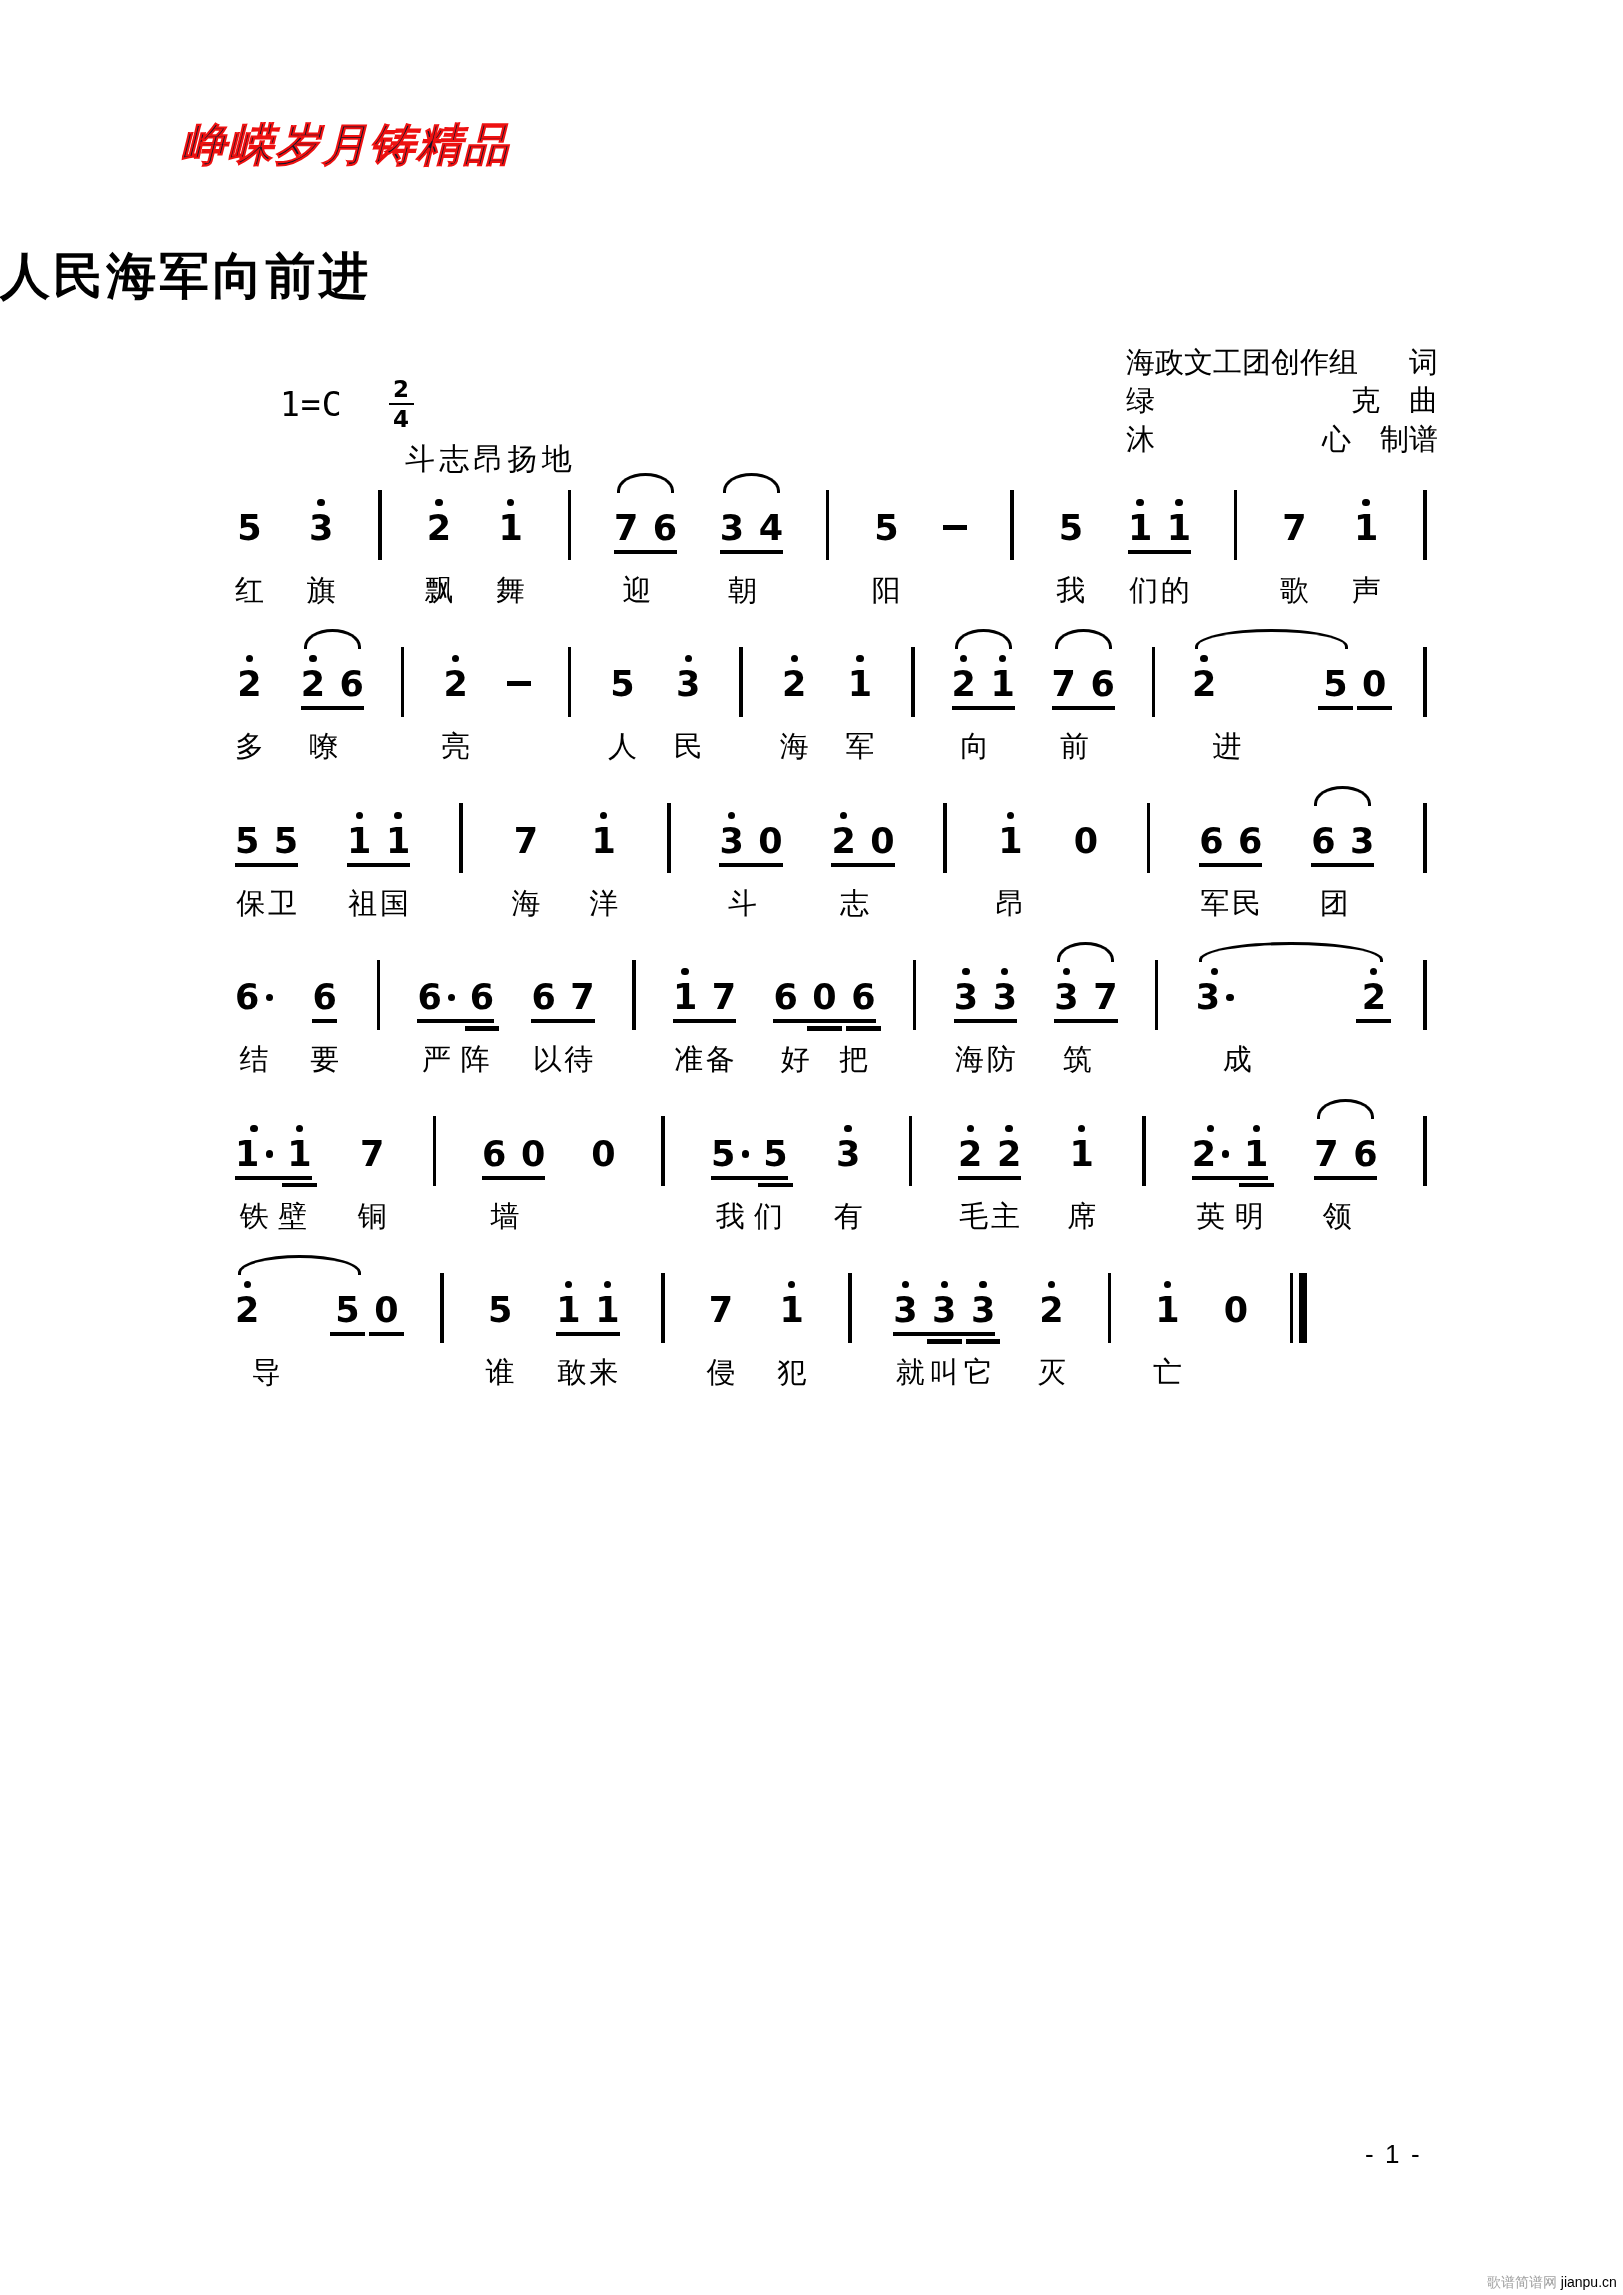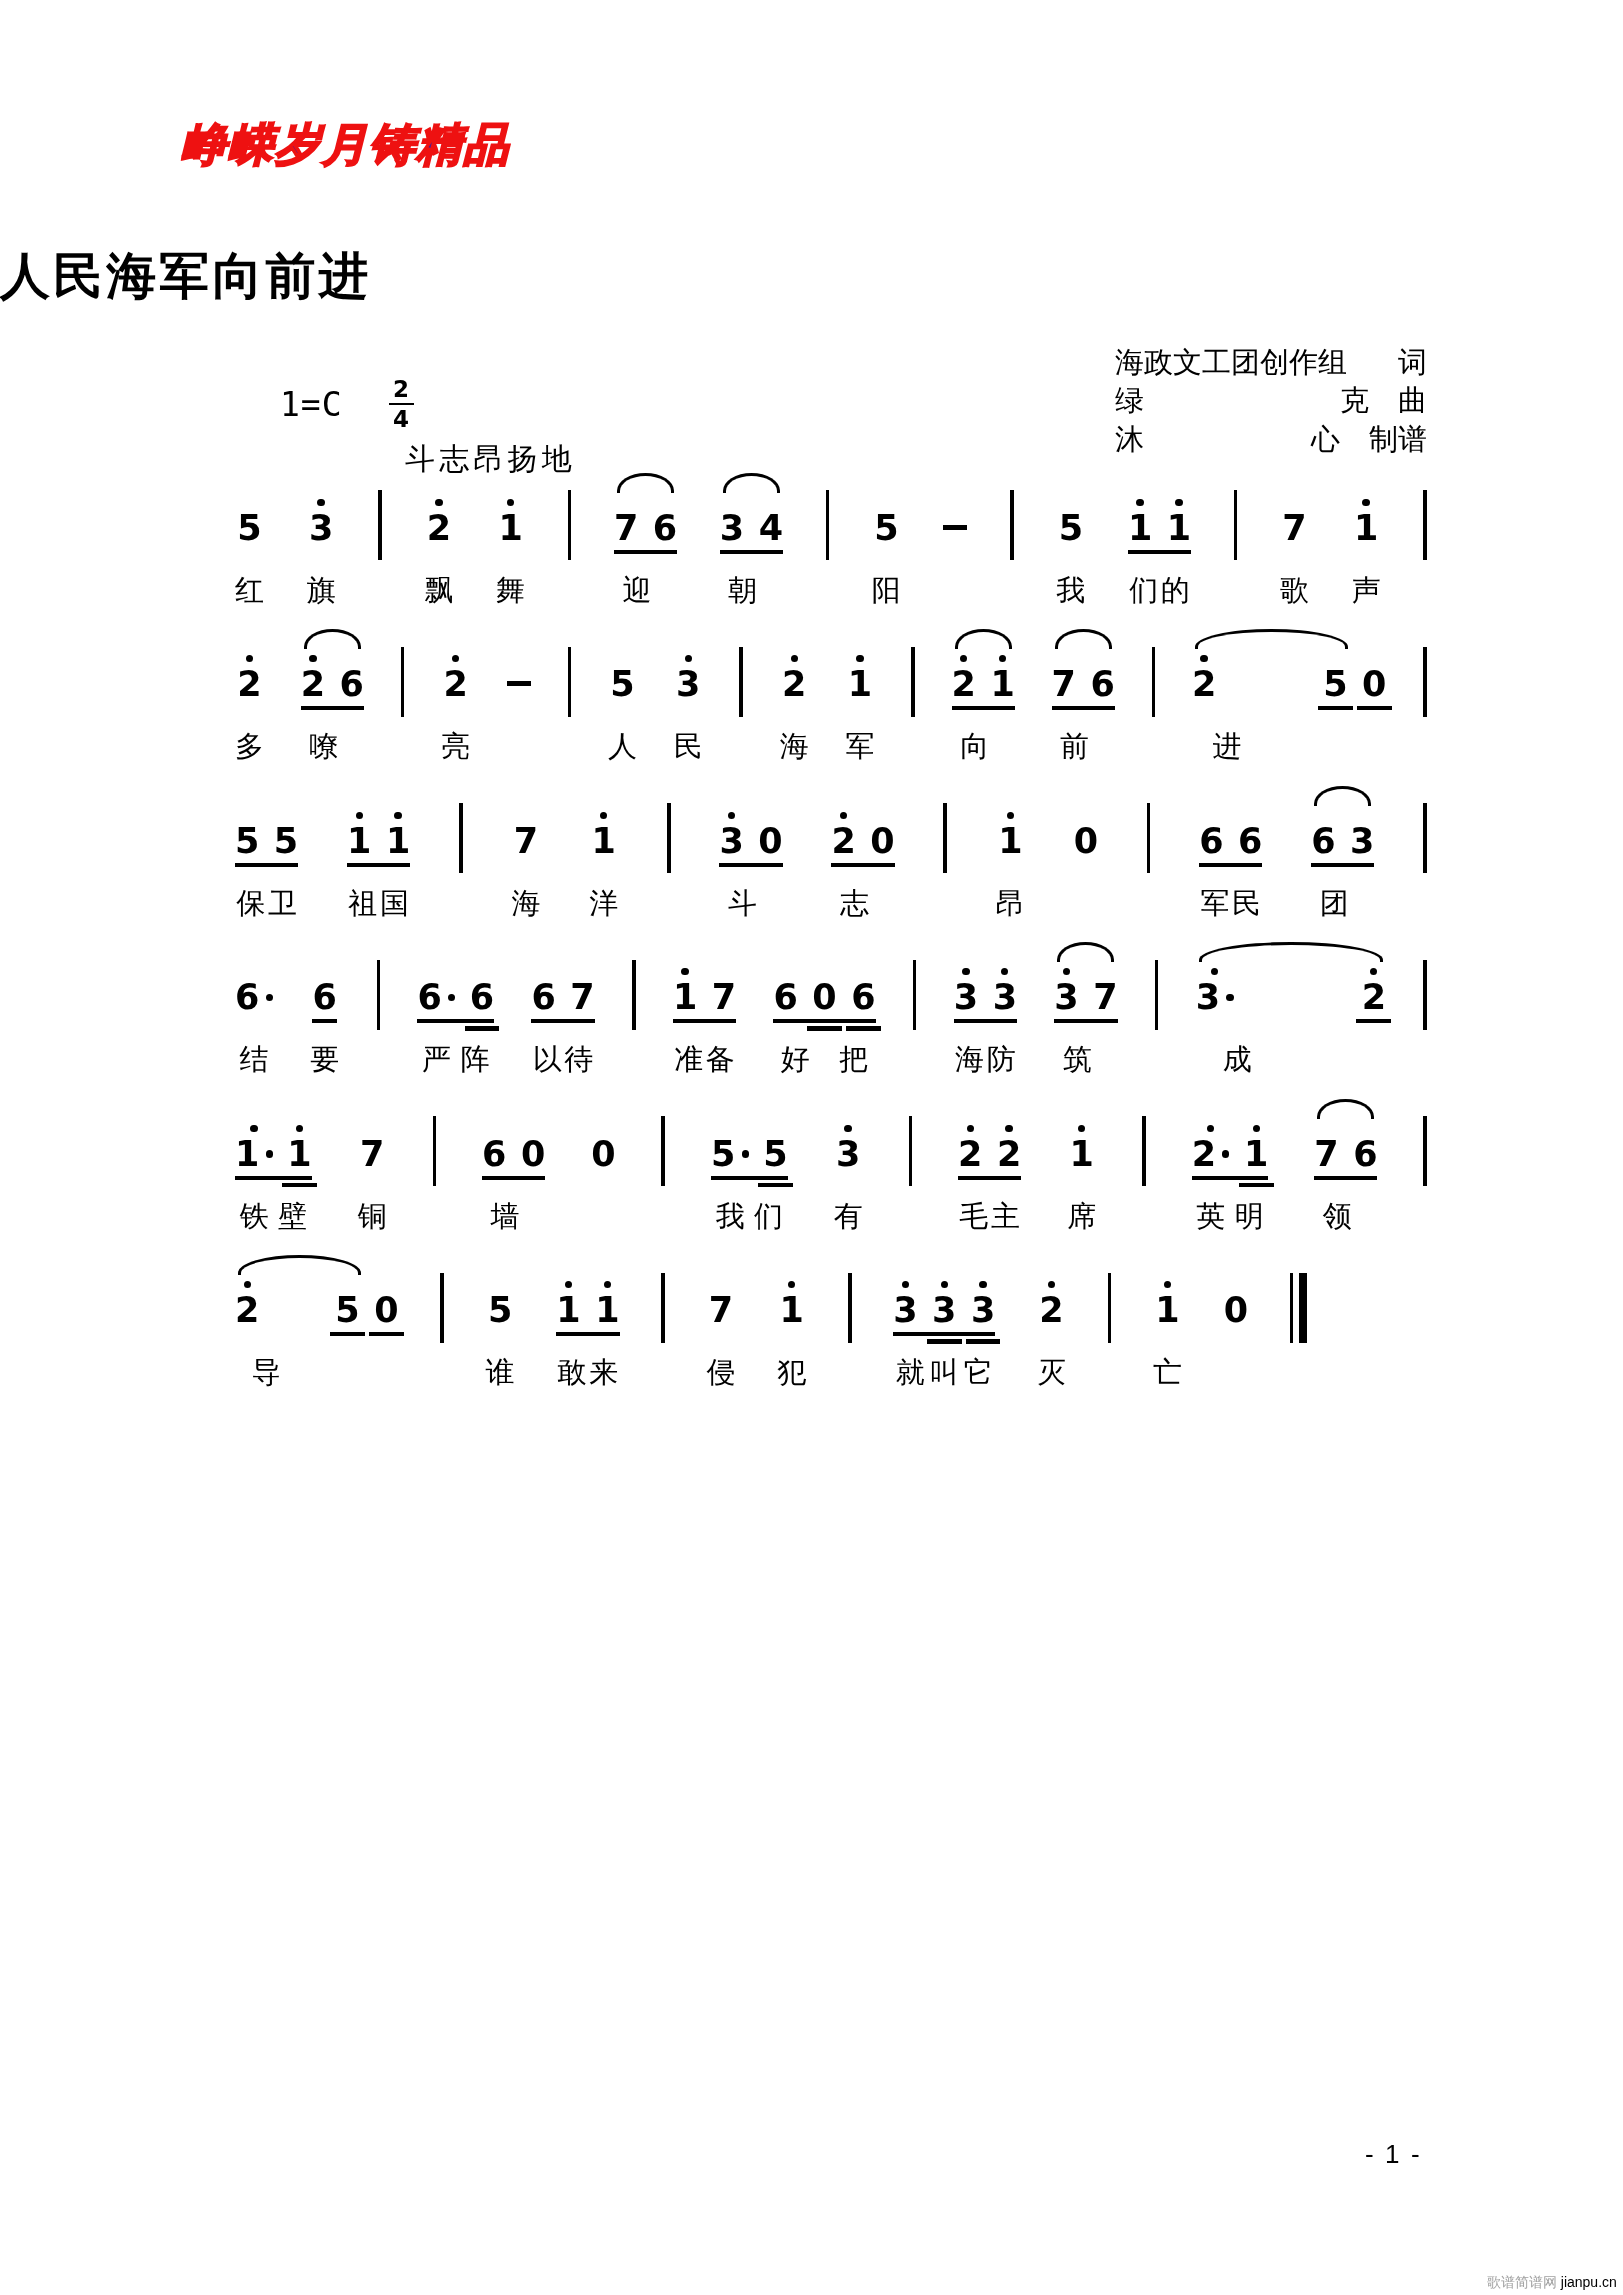--- a/index.html
+++ b/index.html
@@ -4,31 +4,31 @@
 <style>
   html,body{margin:0;padding:0;}
   body{
     width:1623px;height:2295px;position:relative;background:#ffffff;
     font-family:"Liberation Sans","DejaVu Sans",sans-serif;color:#000;
     overflow:hidden;
   }
   
   .wm-top{
     position:absolute;left:181px;top:115px;
-    font-size:45px;font-weight:bold;font-style:italic;letter-spacing:2.1px;
-    color:#4c1d95;-webkit-text-stroke:2.1px #ee1111;
+    font-size:45px;font-weight:normal;font-style:italic;letter-spacing:2.1px;
+    color:#0f172a;-webkit-text-stroke:2.1px #ee1111;
     font-family:"Liberation Sans",sans-serif;white-space:nowrap;
   }
   .title{
     position:absolute;left:0;top:243px;width:100%;text-align:left;
     font-size:50px;font-weight:bold;letter-spacing:3.1px;
     font-family:"Liberation Serif","DejaVu Serif",serif;
   }
   .credits{
-    position:absolute;right:196px;top:343px;width:312px;
+    position:absolute;right:185px;top:343px;width:312px;
     font-size:29px;line-height:1.32;margin-left:48px;
   }
   .credits .crow{display:flex;justify-content:space-between;align-items:baseline;}
   .credits .cright{display:flex;gap:29px;}
   .keysig{
     position:absolute;left:280px;top:377px;display:flex;align-items:center;
     font-family:"DejaVu Sans Mono","Liberation Mono",monospace;
     gap:23px;
   }
   .keysig .tonic{font-size:33px;letter-spacing:1px;}

